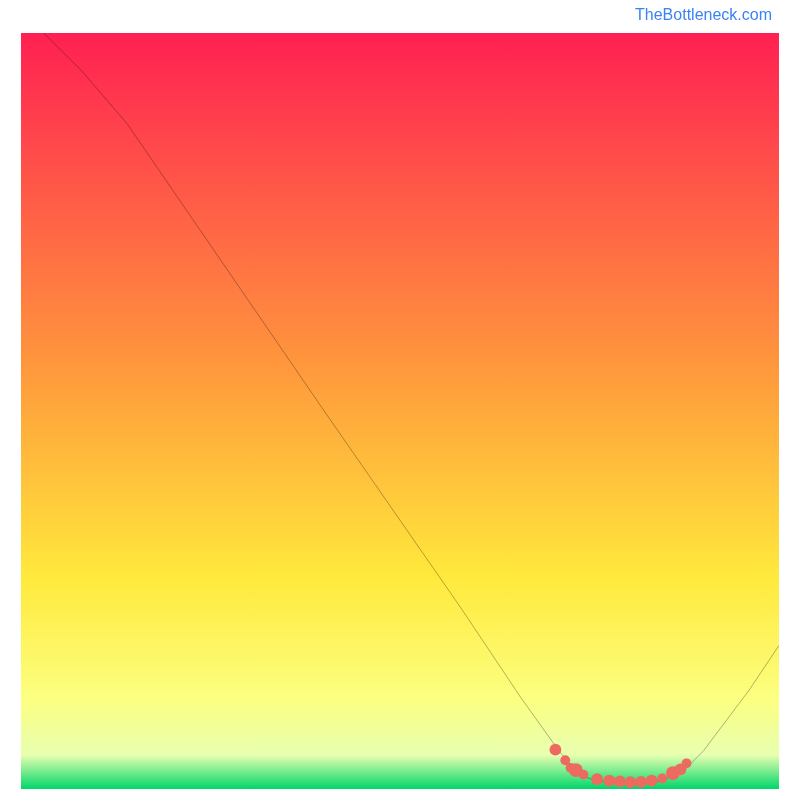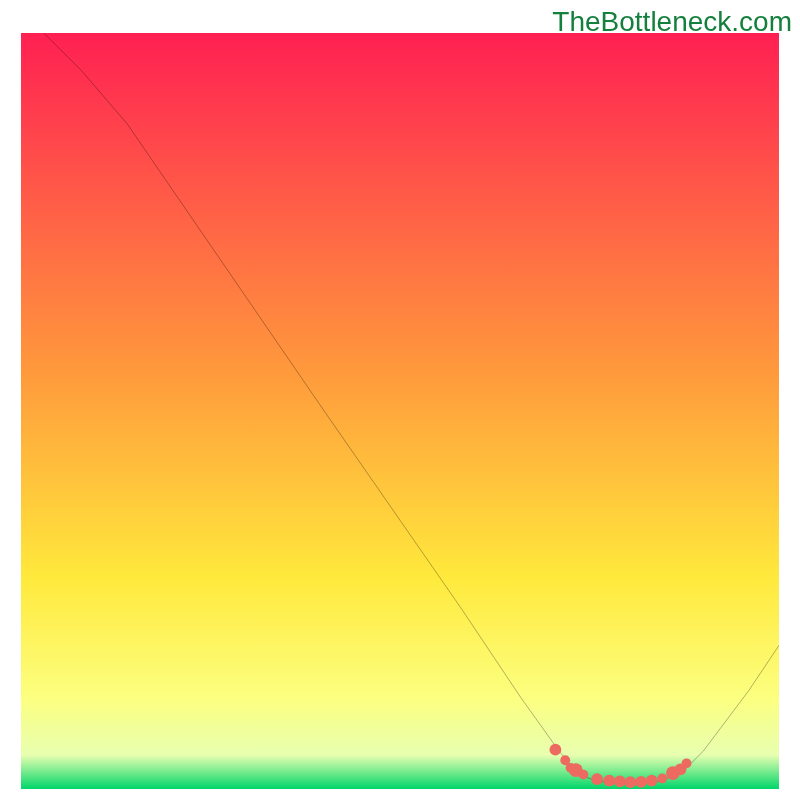--- a/index.html
+++ b/index.html
@@ -1,17 +1,17 @@
 <!DOCTYPE html>
 <html><head>
 <meta charset="utf-8">
 <style>
 body{margin:0;background:#fff;font-family:Arial,sans-serif}
 .container{position:relative;width:800px;height:800px}
-.watermark{position:absolute;top:6px;right:8px;font-size:28px;color:#15803d;font-weight:400}
+.watermark{position:absolute;top:6px;right:28px;font-size:16px;color:#3b82f6;font-weight:400}
 .plot{position:absolute;top:33px;left:21px;width:758px;height:756px;overflow:hidden}
 svg{display:block;width:100%;height:100%}
 </style>
 </head>
 <body>
 
 <div class="container">
   <div class="watermark">TheBottleneck.com</div>
   <div class="plot">
     <svg viewBox="0 0 100 100" preserveAspectRatio="none">

